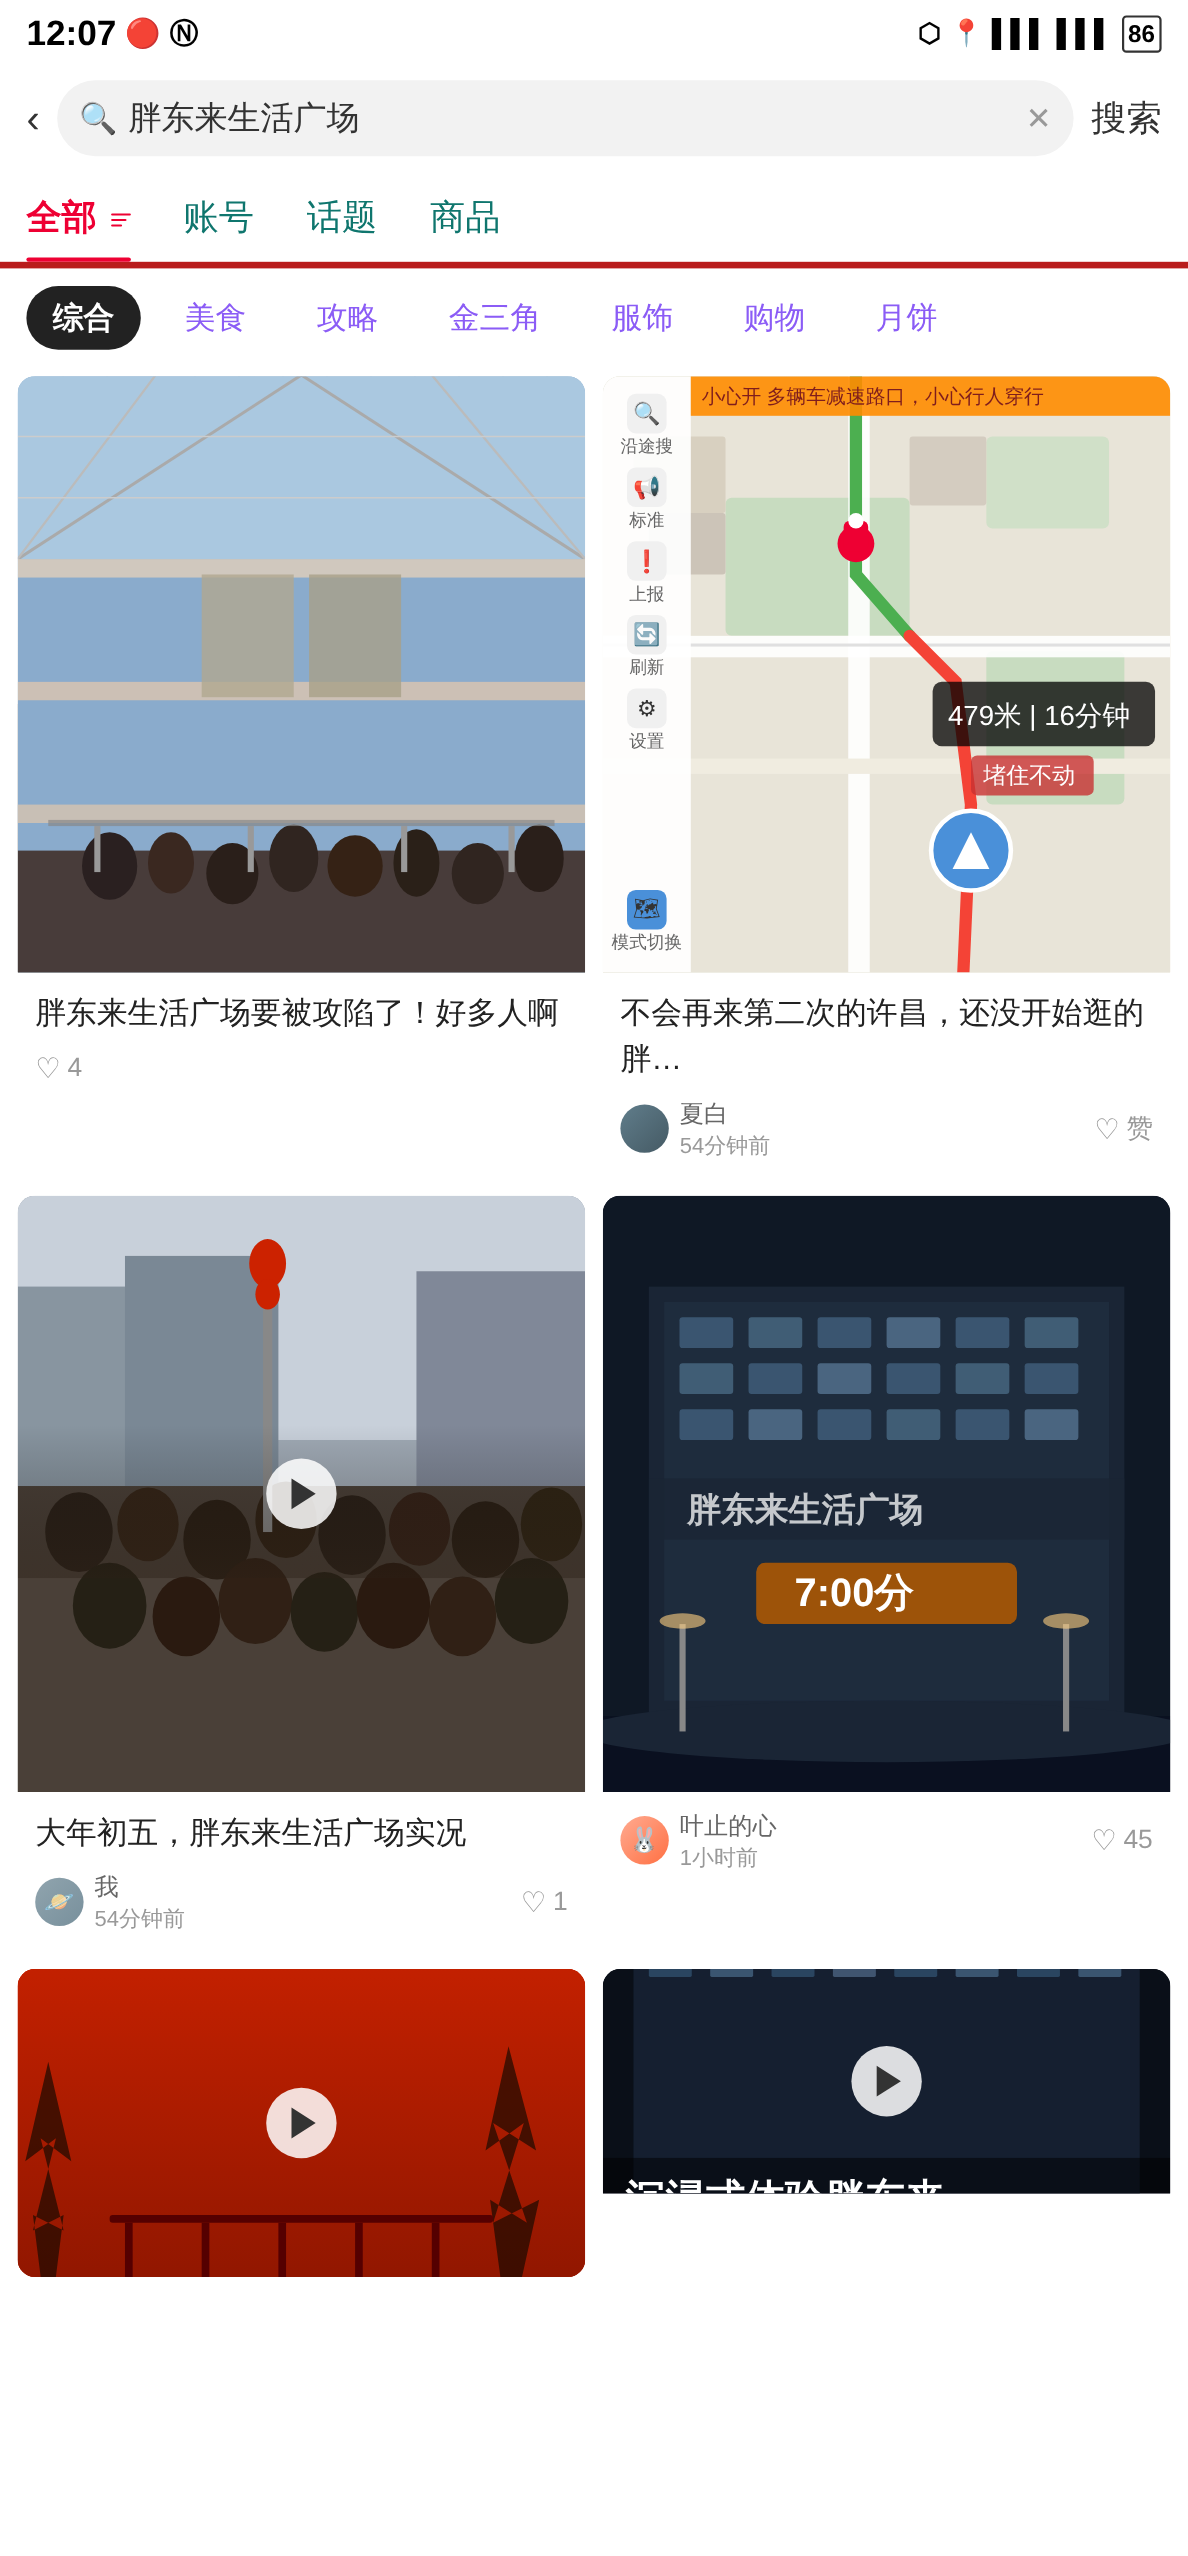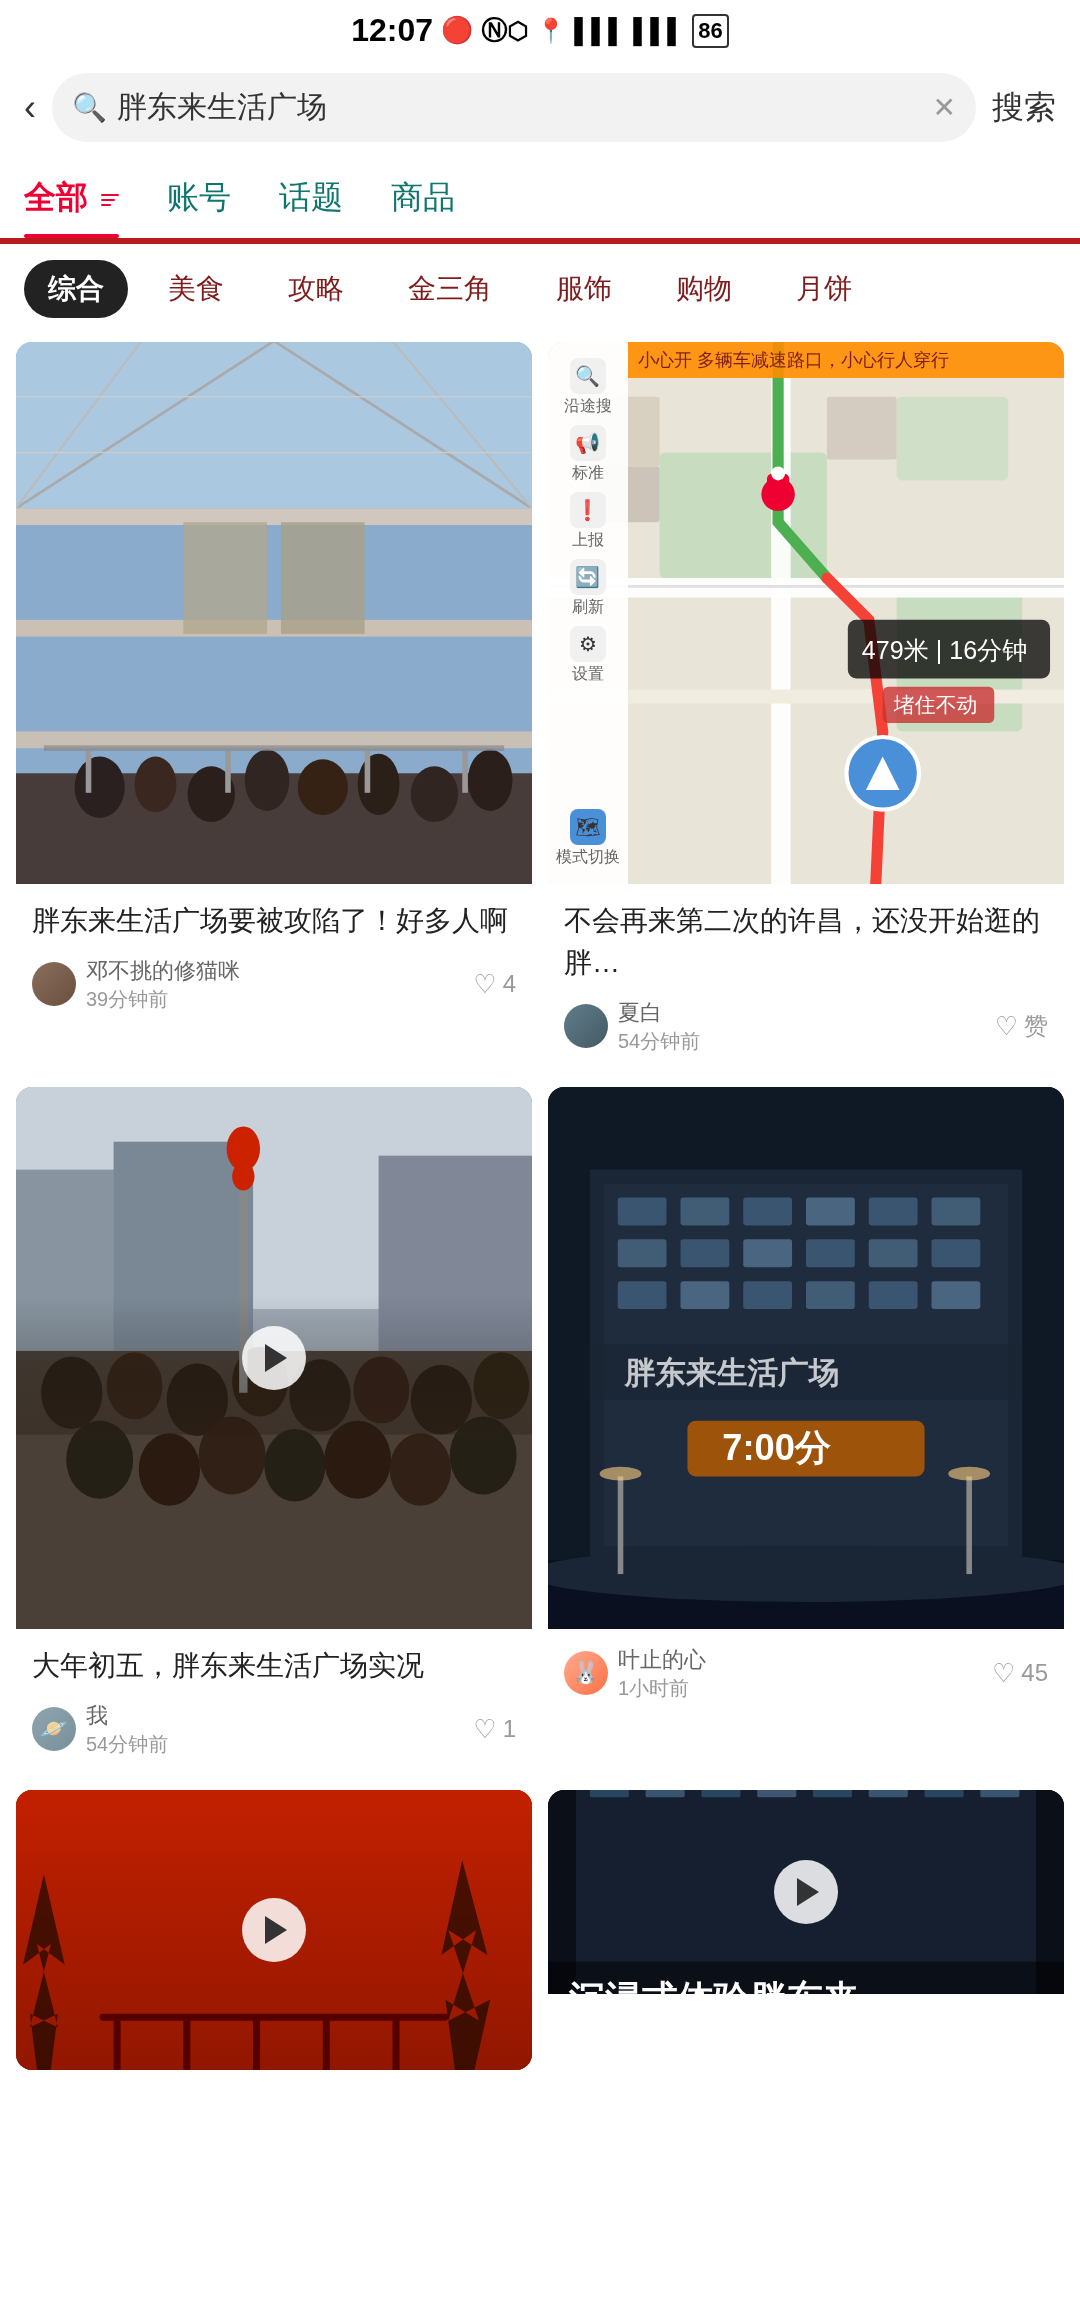--- a/index.html
+++ b/index.html
@@ -8,21 +8,21 @@
       font-family: -apple-system, 'PingFang SC', 'Microsoft YaHei', sans-serif;
       background: #fff;
       max-width: 1080px;
       margin: 0 auto;
       overflow-x: hidden;
     }
 
     
     .status-bar {
       display: flex;
-      justify-content: center;
+      justify-content: space-between;
       align-items: center;
       padding: 12px 24px 8px;
       background: #fff;
       font-size: 28px;
       font-weight: 600;
     }
     .status-left { display: flex; align-items: center; gap: 8px; }
     .status-time { font-size: 32px; font-weight: 700; }
     .status-right { display: flex; align-items: center; gap: 8px; font-size: 24px; }
     .battery-box {
@@ -96,21 +96,21 @@
       display: flex;
       padding: 16px 24px;
       gap: 16px;
       overflow-x: auto;
       scrollbar-width: none;
       align-items: center;
     }
     .category-bar::-webkit-scrollbar { display: none; }
     .cat-item {
       font-size: 28px;
-      color: #7f1d1d;
+      color: #8b5cf6;
       padding: 10px 24px;
       border-radius: 30px;
       white-space: nowrap;
       cursor: pointer;
       flex-shrink: 0;
     }
     .cat-item.active {
       background: #222;
       color: #fff;
       font-weight: 600;
@@ -442,27 +442,20 @@
         <rect x="20" y="290" width="330" height="4" fill="#888" opacity="0.7"></rect>
         <rect x="50" y="294" width="4" height="30" fill="#999"></rect>
         <rect x="150" y="294" width="4" height="30" fill="#999"></rect>
         <rect x="250" y="294" width="4" height="30" fill="#999"></rect>
         <rect x="320" y="294" width="4" height="30" fill="#999"></rect>
       </svg>
     </div>
     <div class="card-body">
       <div class="card-title">胖东来生活广场要被攻陷了！好多人啊</div>
       <div class="card-footer">
-        <div class="card-author">
-          <div class="avatar avatar-1"></div>
-          <div class="author-info">
-            <div class="author-name">邓不挑的修猫咪</div>
-            <div class="author-time">39分钟前</div>
-          </div>
-        </div>
         <div class="like-btn">
           <span class="heart-icon">♡</span>
           <span>4</span>
         </div>
       </div>
     </div>
   </div>
 
   <div class="card">
     <div class="card-image img-map">

